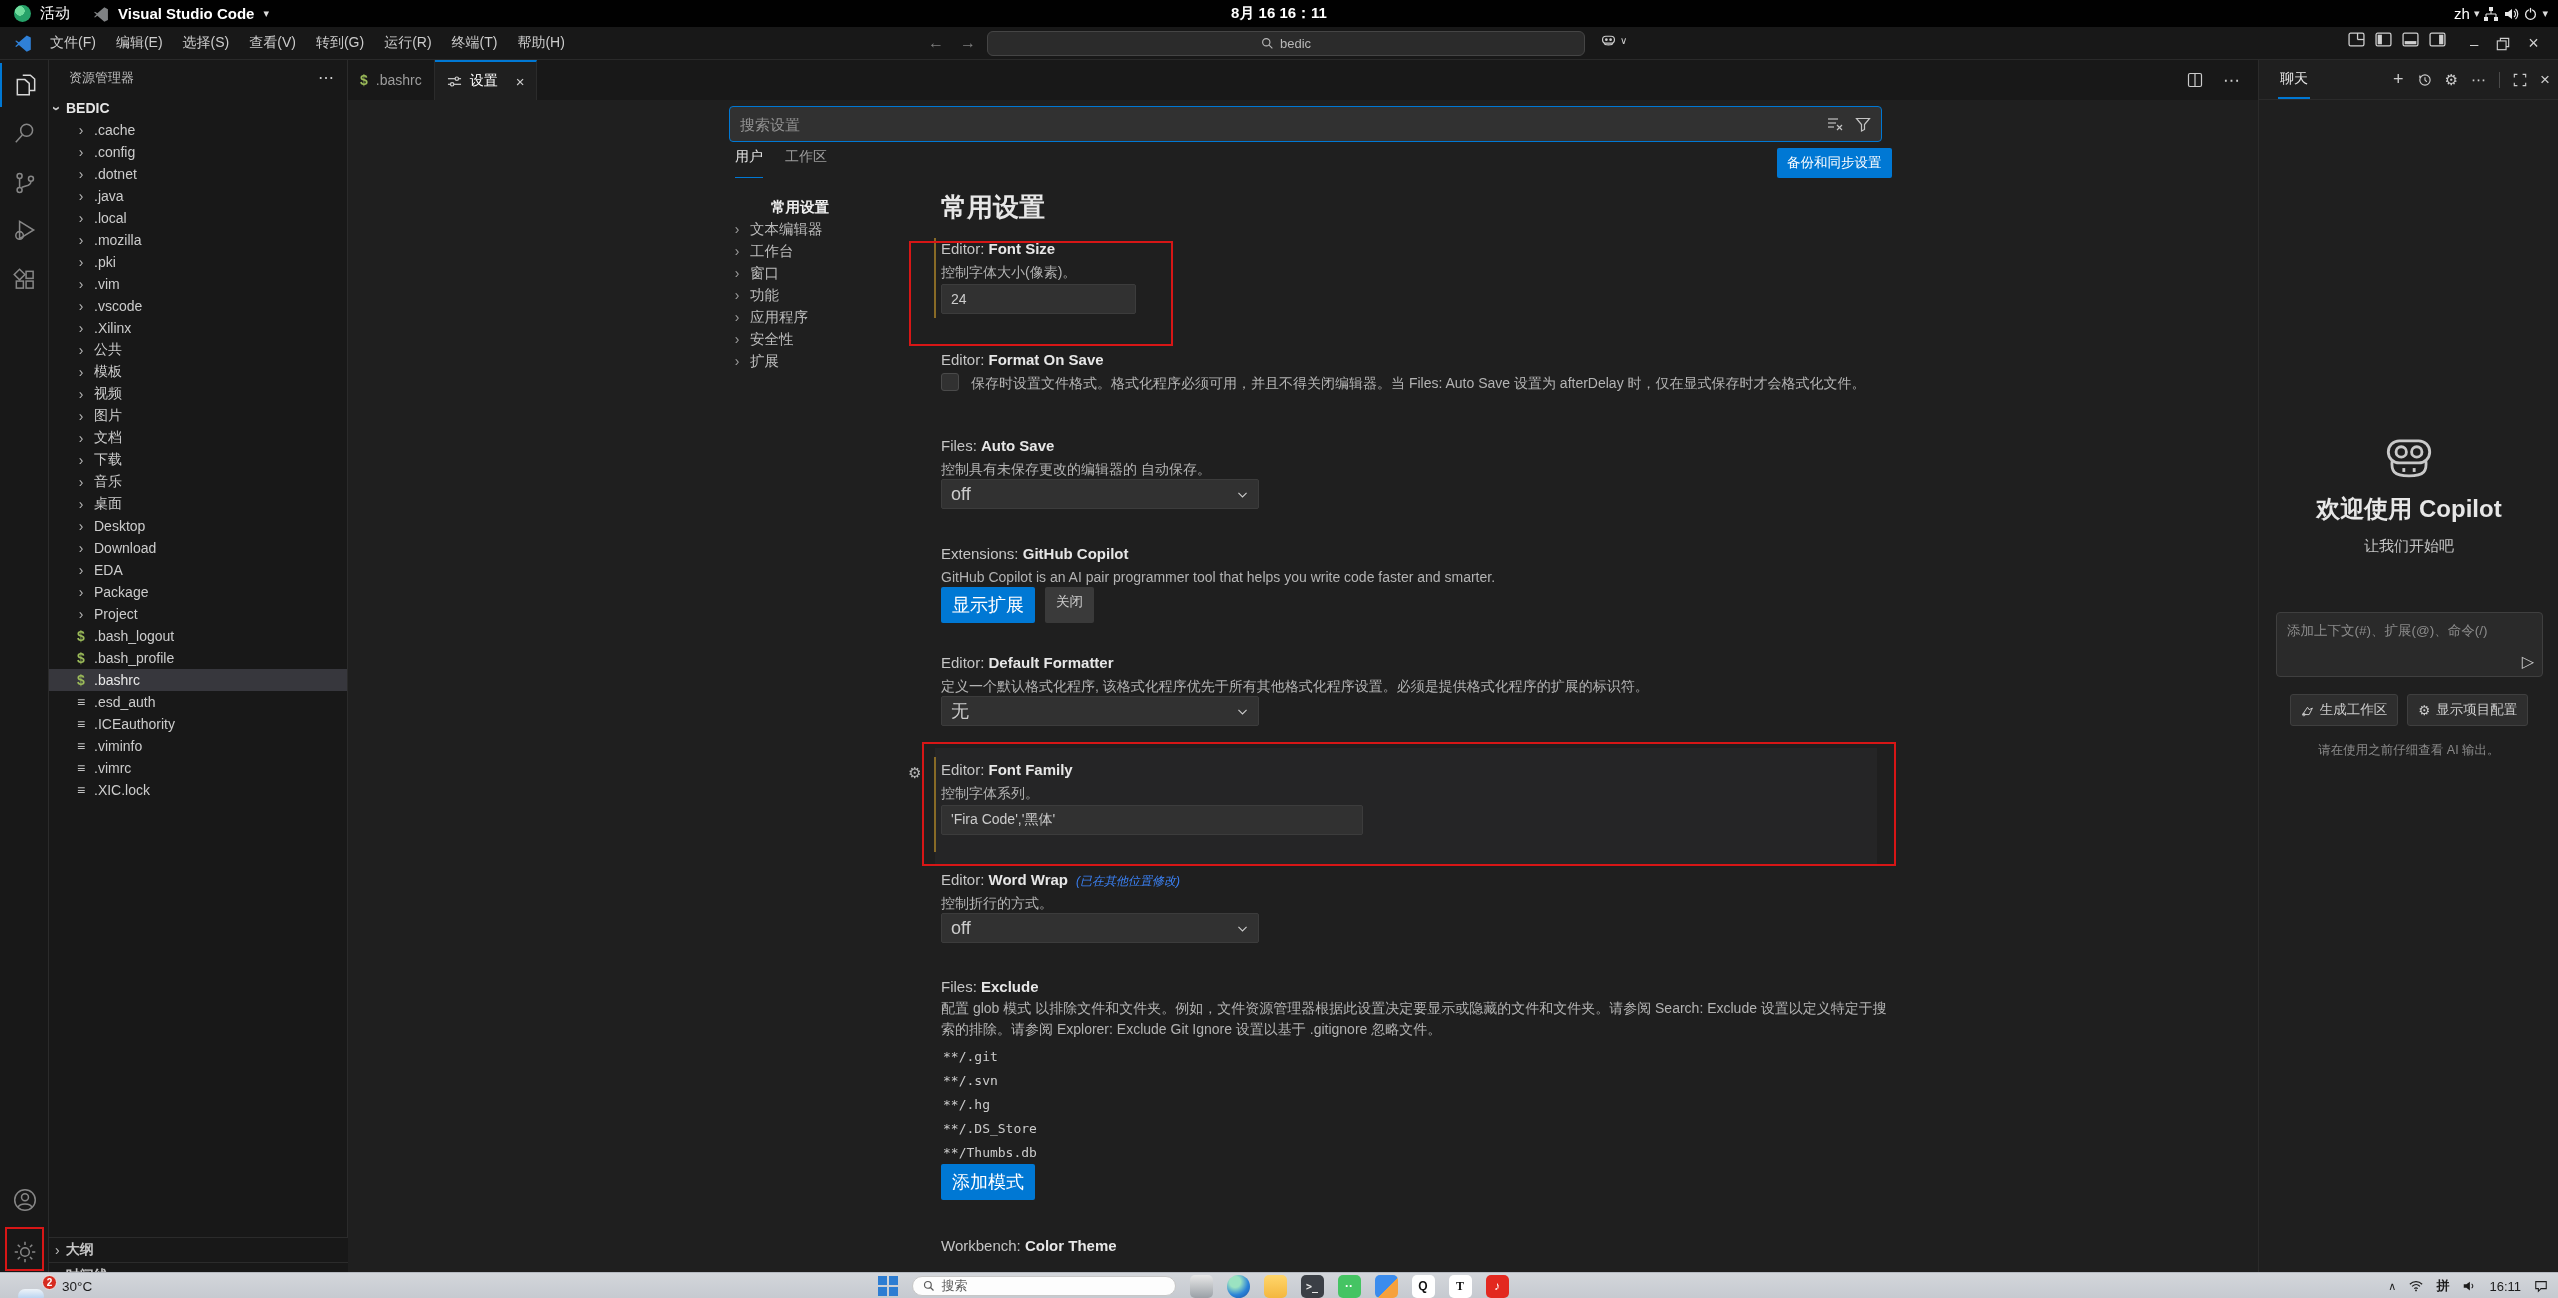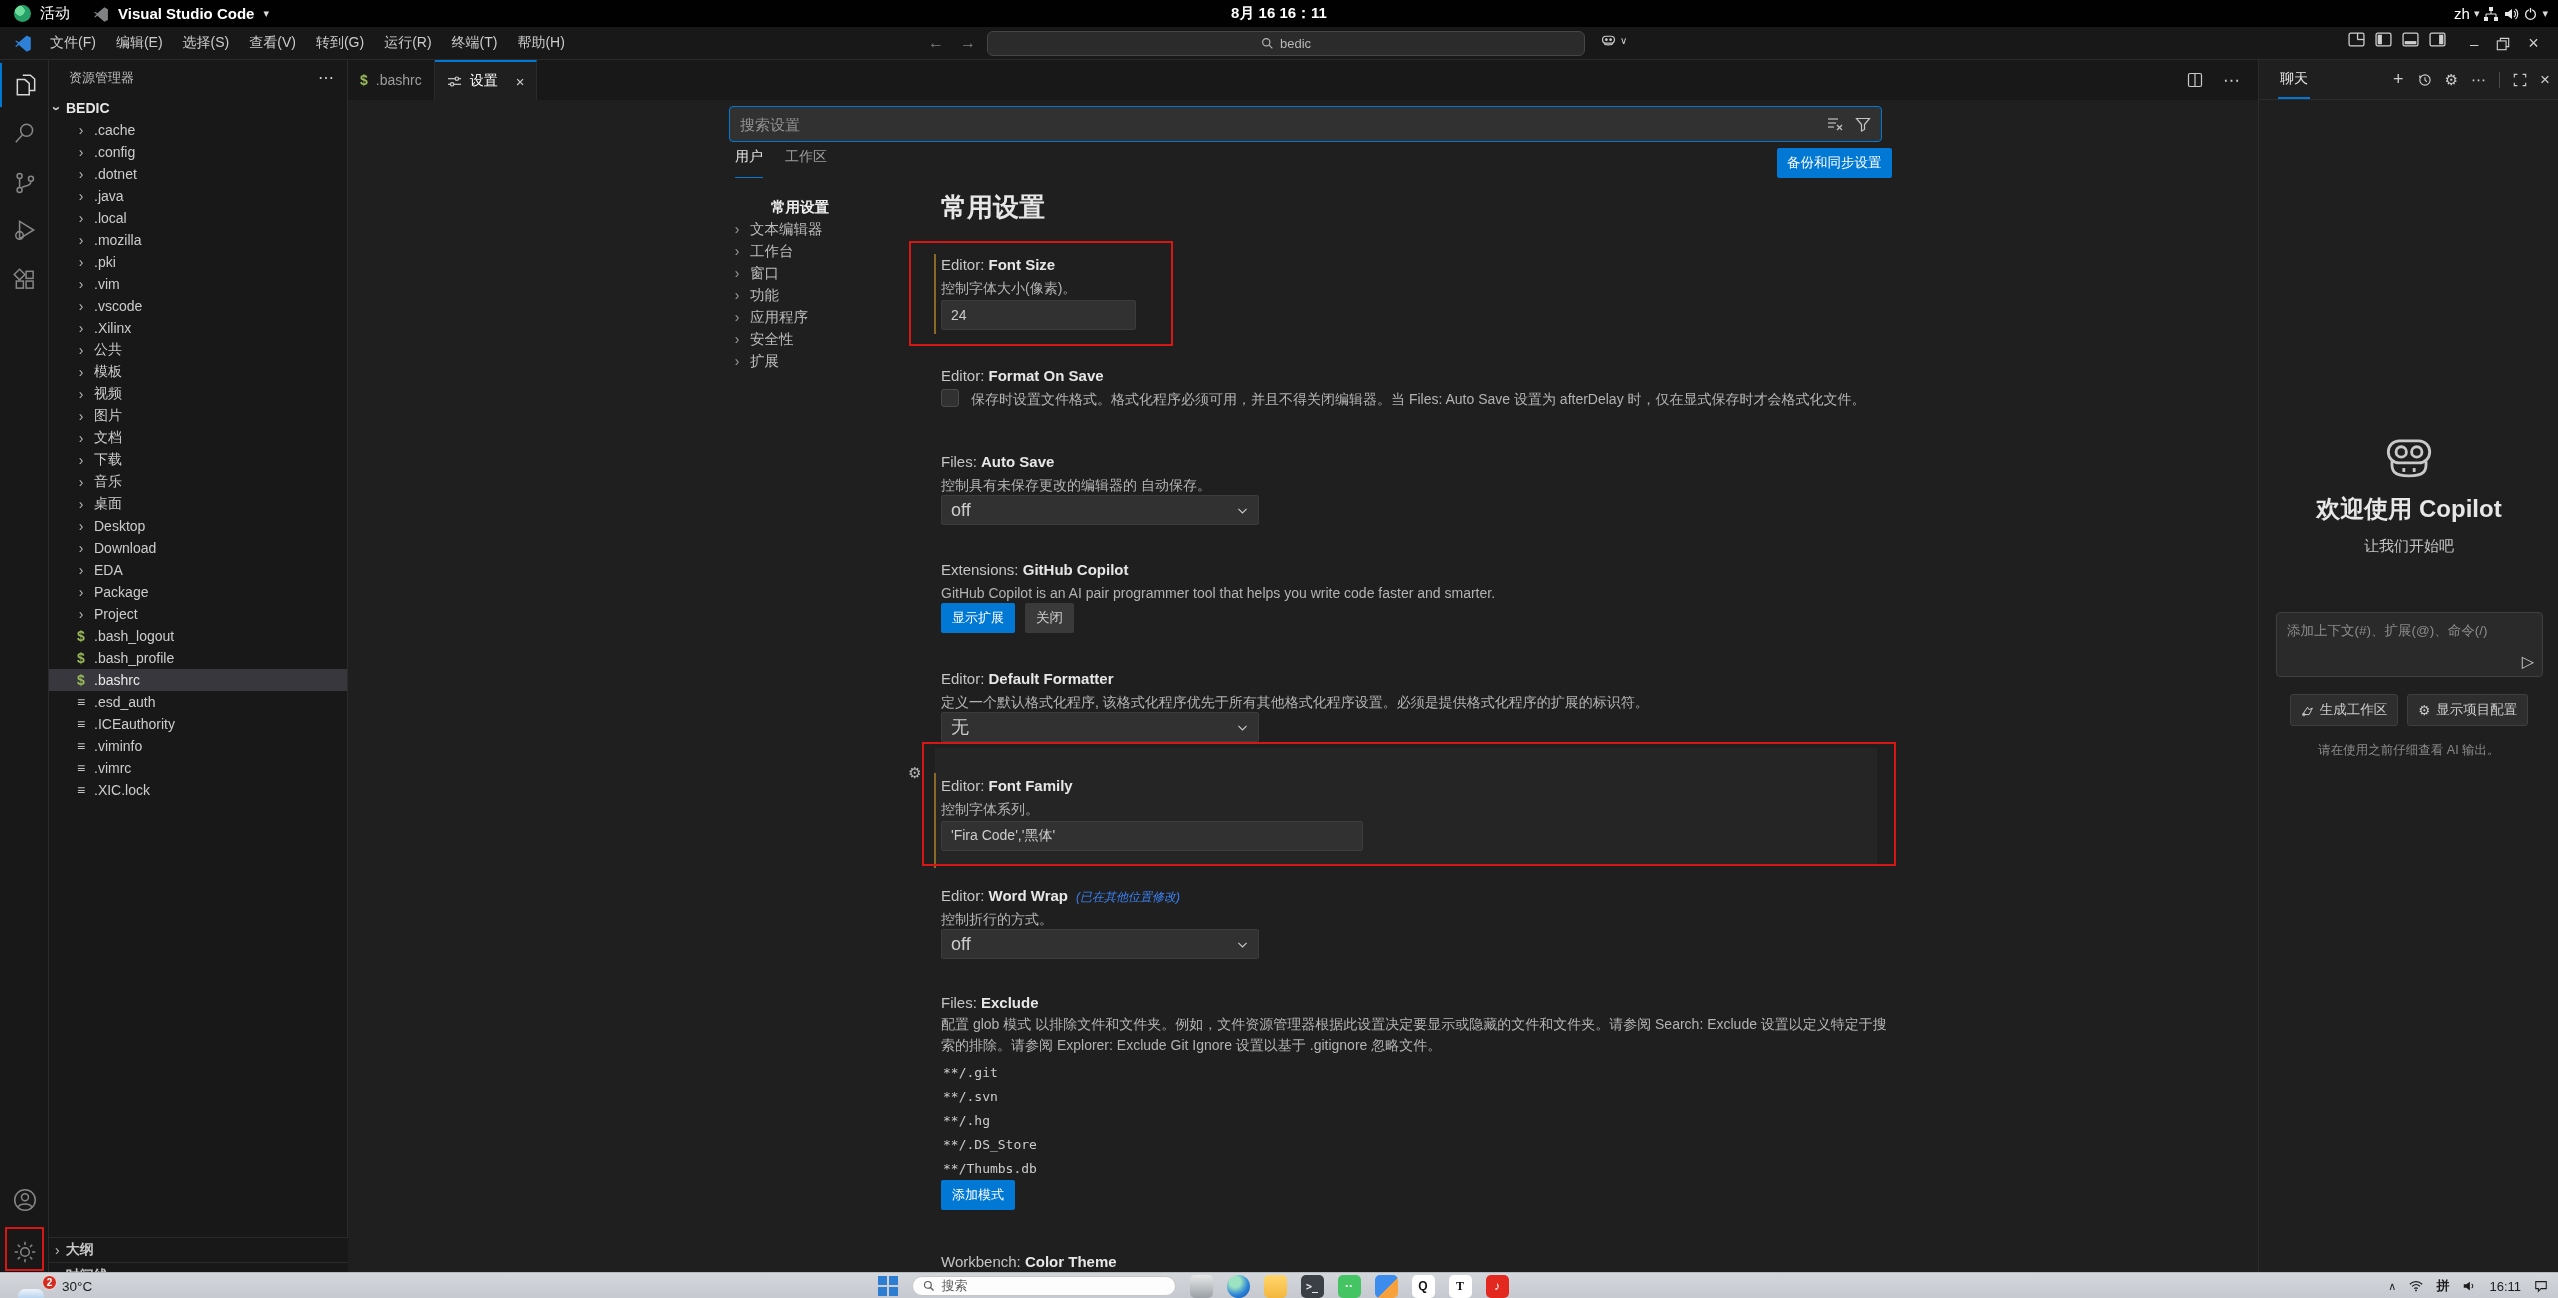--- a/index.html
+++ b/index.html
@@ -79,34 +79,34 @@
   .sync-btn { position:absolute; left:1429px; top:88px; height:30px; background:#0078d4; color:#fff;
     font-size:13.5px; display:flex; align-items:center; padding:0 10px; border-radius:2px; }
 
   .toc { position:absolute; left:381px; top:136px; width:200px; font-size:14.5px; color:#bcbcbc; }
   .toc-row { height:22px; display:flex; align-items:center; }
   .toc-row .tree-glyph { color:#9f9f9f; }
   .toc-row.active { color:#f0f0f0; font-weight:bold; padding-left:21px; }
 
   .content { position:absolute; left:593px; top:0; width:952px; }
   .h1 { position:absolute; left:0; top:130px; font-size:26px; font-weight:bold; color:#e7e7e7; }
-  .setting { position:absolute; left:0; width:952px;margin-top:16px; }
+  .setting { position:absolute; left:0; width:952px; }
   .st-title { font-size:15px; color:#c5c5c5; height:20px; }
   .st-title b { color:#e7e7e7; }
   .st-title .suffix { font-style:italic; color:#3b82f6; font-size:12px; margin-left:8px; }
   .st-desc { position:absolute; left:0; top:22px; width:952px; font-size:14px; color:#b3b3b3; line-height:21px; }
   .txt-input { position:absolute; left:0; background:#313131; border:1px solid #3c3c3c; color:#cccccc;
     font-size:14px; display:flex; align-items:center; padding:0 9px; height:30px; border-radius:2px; }
   .select { position:absolute; left:0; width:318px; height:30px; background:#313131; border:1px solid #3c3c3c;
     border-radius:2px; color:#cccccc; font-size:18px; display:flex; align-items:center; padding:0 9px; }
   .select svg { margin-left:auto; }
   .checkbox { position:absolute; left:0; top:22px; width:18px; height:18px; background:#313131;
     border:1px solid #4a4a4a; border-radius:3px; }
   .cb-desc { position:absolute; left:30px; top:22px; width:920px; font-size:14px; color:#b3b3b3; line-height:21px; }
-  .btn-blue { background:#0078d4; color:#fff; font-size:13px; padding:6px 11px; border-radius:2px; display:inline-block; }
+  .btn-blue { background:#0078d4; color:#fff; font-size:18px; padding:6px 11px; border-radius:2px; display:inline-block; }
   .btn-dark { background:#3a3a3a; color:#cccccc; font-size:13.5px; padding:6px 11px; border-radius:2px; display:inline-block; }
   .mod-bar { position:absolute; left:-7px; width:2px; background:#886a26; }
   .ff-bg { position:absolute; left:587px; top:688px; width:942px; height:118px; background:#252526; }
   .pattern { font-family:"DejaVu Sans Mono",monospace; font-size:13px; color:#cccccc; position:absolute; left:2px; }
   .gear-gutter { position:absolute; left:560px; top:704px; color:#b6b6b6; font-size:15px; }
 
   
   #chat { position:absolute; left:2258px; top:60px; width:300px; height:1212px; background:#1f1f1f;
     border-left:1px solid #2b2b2b; color:#cccccc; }
   .chat-header { height:40px; border-bottom:1px solid #2b2b2b; display:flex; align-items:center; padding:0 8px 0 19px; font-size:14px; }

